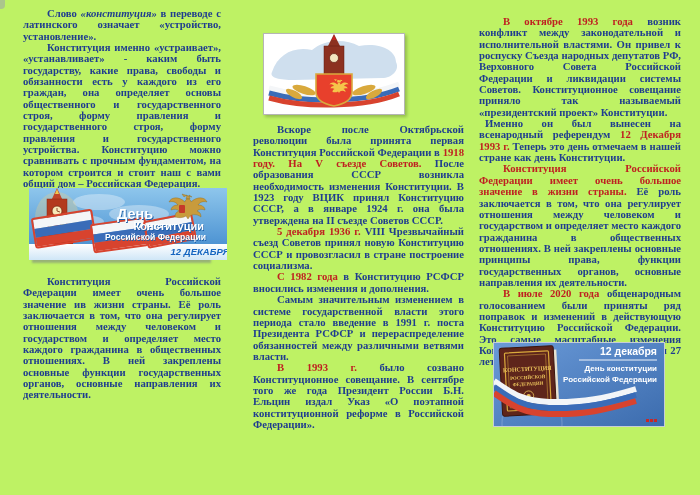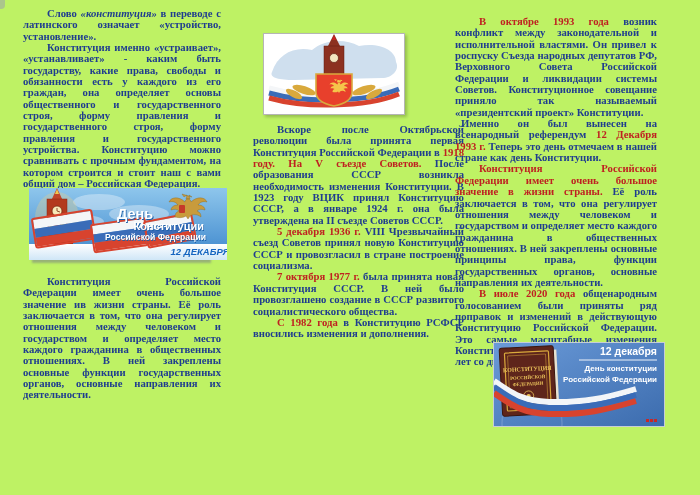--- a/index.html
+++ b/index.html
@@ -128,25 +128,26 @@
       <g>
         <path d="M52,40 h36 v18 c0,8 -8,12 -18,14 c-10,-2 -18,-6 -18,-14 Z" fill="#e8402c" stroke="#d9a93c" stroke-width="1.6"></path>
         <path d="M70 45 l1.5 2 2-1.5-.5 3c2-.7 3.5.6 3.5 2 3-3 7-2.5 8 0-2-.5-3.5 0-4.5 1.5 2 0 3.5 1 3.5 2.5-1.5-.5-3-.5-4 .5 1.5.5 2 1.5 2 3-2-1.5-4-1.5-5.5-.5l-1 1.5-1-1.5c-1.5 1-3.5 1-5.5.5 0-1.5.5-2.5 2-3-1-1-2.5-1-4-.5 0-1.5 1.5-2.5 3.5-2.5-1-1.5-2.5-2-4.5-1.5 1-2.5 5-3 8 0 0-1.4 1.5-2.7 3.5-2l-.5-3 2 1.5z" fill="#f5c54a"></path>
       </g>
     </svg>
   </div>
 
   <div class="tblock" style="left:253px;top:124px;width:211px;">
     <p><span>Вскоре после Октябрьской революции была принята первая Конституция Российской Федерации в </span><span class="red">1918 году. На V съезде Советов.</span><span> После образования СССР возникла необходимость изменения Конституции. В 1923 году ВЦИК принял Конституцию СССР, а в январе 1924 г. она была утверждена на II съезде Советов СССР.</span></p>
     <p><span class="red">5 декабря 1936 г.</span><span> VIII Чрезвычайный съезд Советов принял новую Конституцию СССР и провозгласил в стране построение социализма.</span></p>
-    <p><span class="red">7 октября 1977 г.</span><span> была принята новая Конституция СССР. В ней было провозглашено создание в СССР развитого социалистического общества.</span></p>
     <p><span class="red">С 1982 года</span><span> в Конституцию РСФСР вносились изменения и дополнения.</span></p>
+    <p><span>Самым значительным изменением в системе государственной власти этого периода стало введение в 1991 г. поста Президента РСФСР и перераспределение обязанностей между различными ветвями власти.</span></p>
+    <p><span class="red">В 1993 г.</span><span> было созвано Конституционное совещание. В сентябре того же года Президент России Б.Н. Ельцин издал Указ «О поэтапной конституционной реформе в Российской Федерации».</span></p>
   </div>
 
-  <div class="tblock" style="left:455px;top:16px;width:202px;font-family:Liberation Serif, serif;">
+  <div class="tblock" style="left:479px;top:16px;width:202px;font-family:Liberation Serif, serif;">
     <p><span class="red">В октябре 1993 года</span><span> возник конфликт между законодательной и исполнительной властями. Он привел к роспуску Съезда народных депутатов РФ, Верховного Совета Российской Федерации и ликвидации системы Советов. Конституционное совещание приняло так называемый «президентский проект» Конституции.</span></p>
     <p class="smind"><span>Именно он был вынесен на всенародный референдум </span><span class="red">12 Декабря 1993 г.</span><span> Теперь это день отмечаем в нашей стране как день Конституции.</span></p>
     <p><span class="red">Конституция Российской Федерации имеет очень большое значение в жизни страны.</span><span> Её роль заключается в том, что она регулирует отношения между человеком и государством и определяет место каждого гражданина в общественных отношениях. В ней закреплены основные принципы права, функции государственных органов, основные направления их деятельности.</span></p>
     <p><span class="red">В июле 2020 года</span><span> общенародным голосованием были приняты ряд поправок и изменений в действующую Конституцию Российской Федерации. Это самые масштабные изменения Конституции РФ за прошедшие почти 27 лет со дня её принятия.</span></p>
   </div>
 
   <div class="bookimg">
     <svg width="170" height="83" viewBox="0 0 170 83">
       <defs>
         <linearGradient id="bookbg" x1="0" y1="0" x2="1" y2="1">

